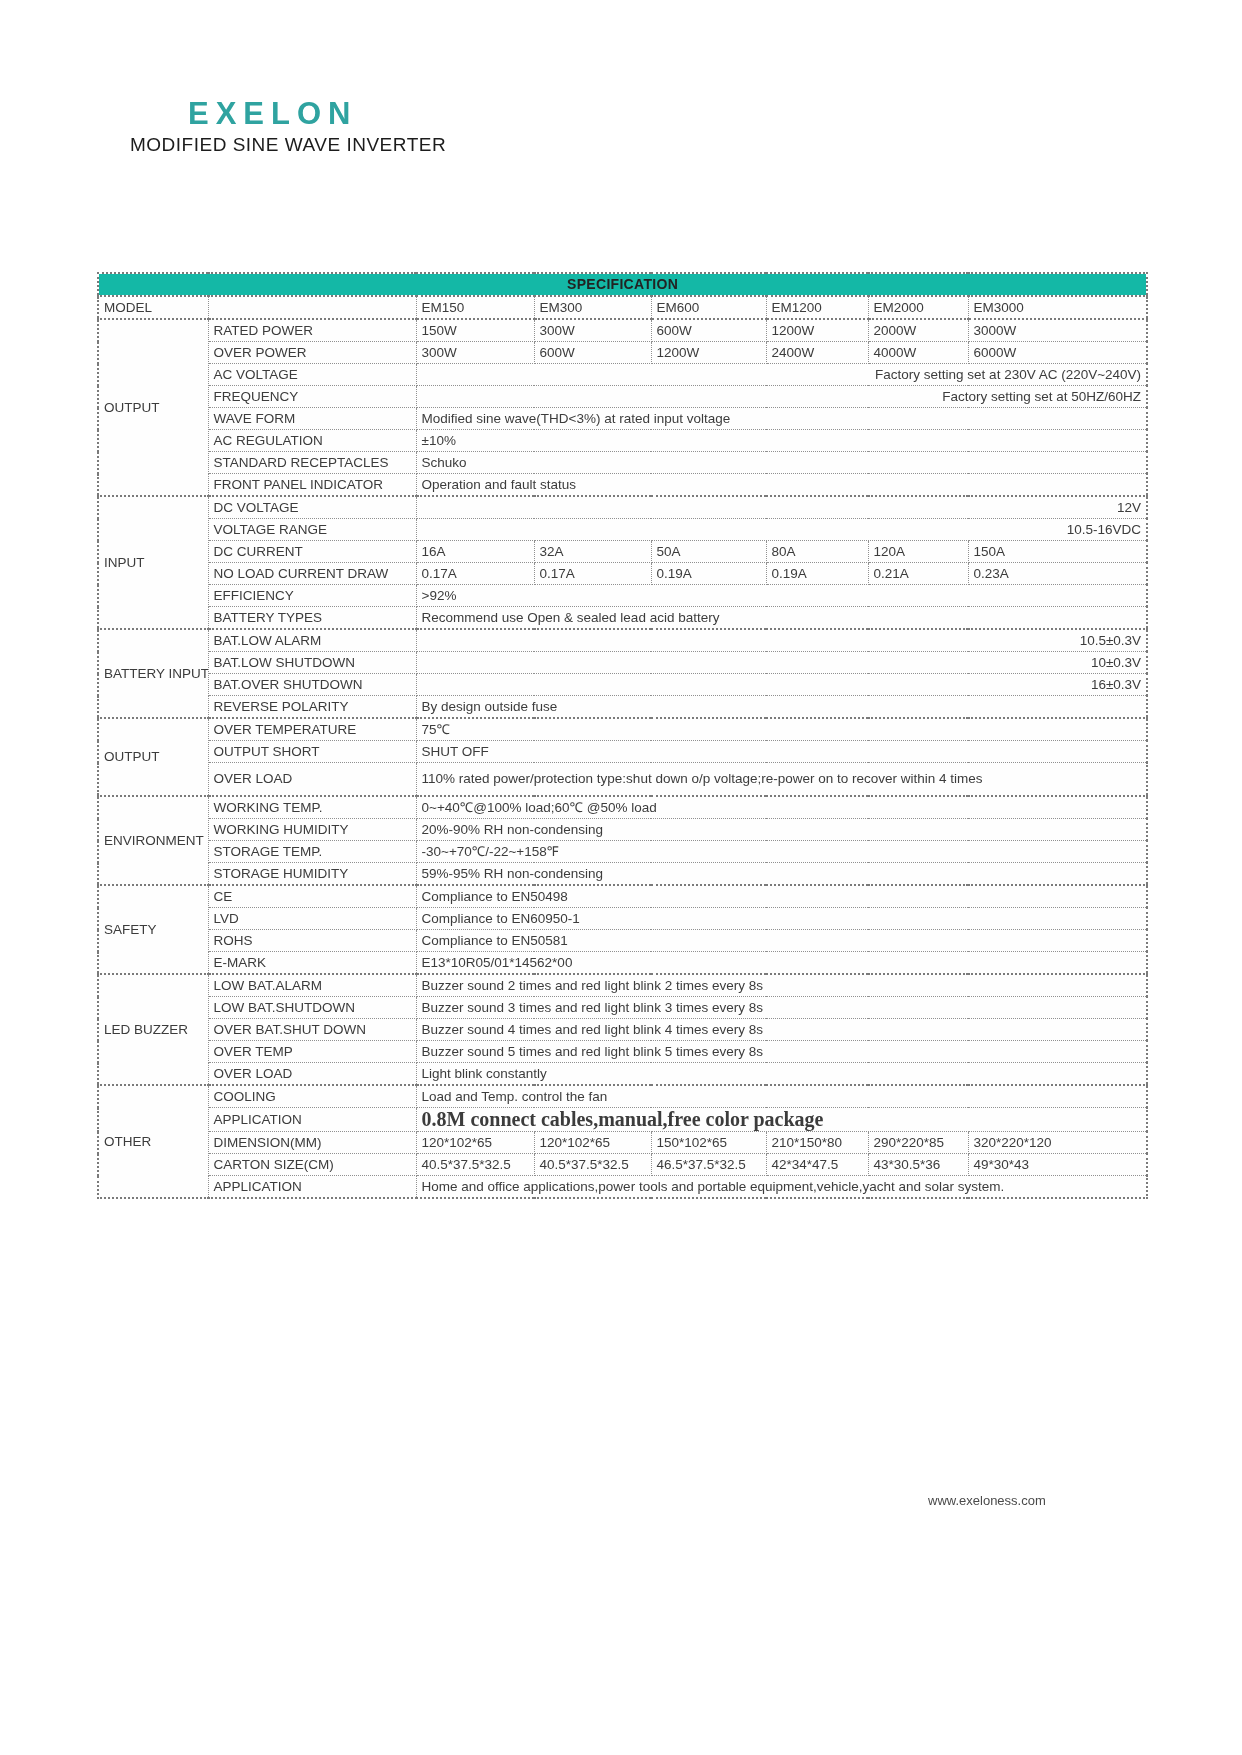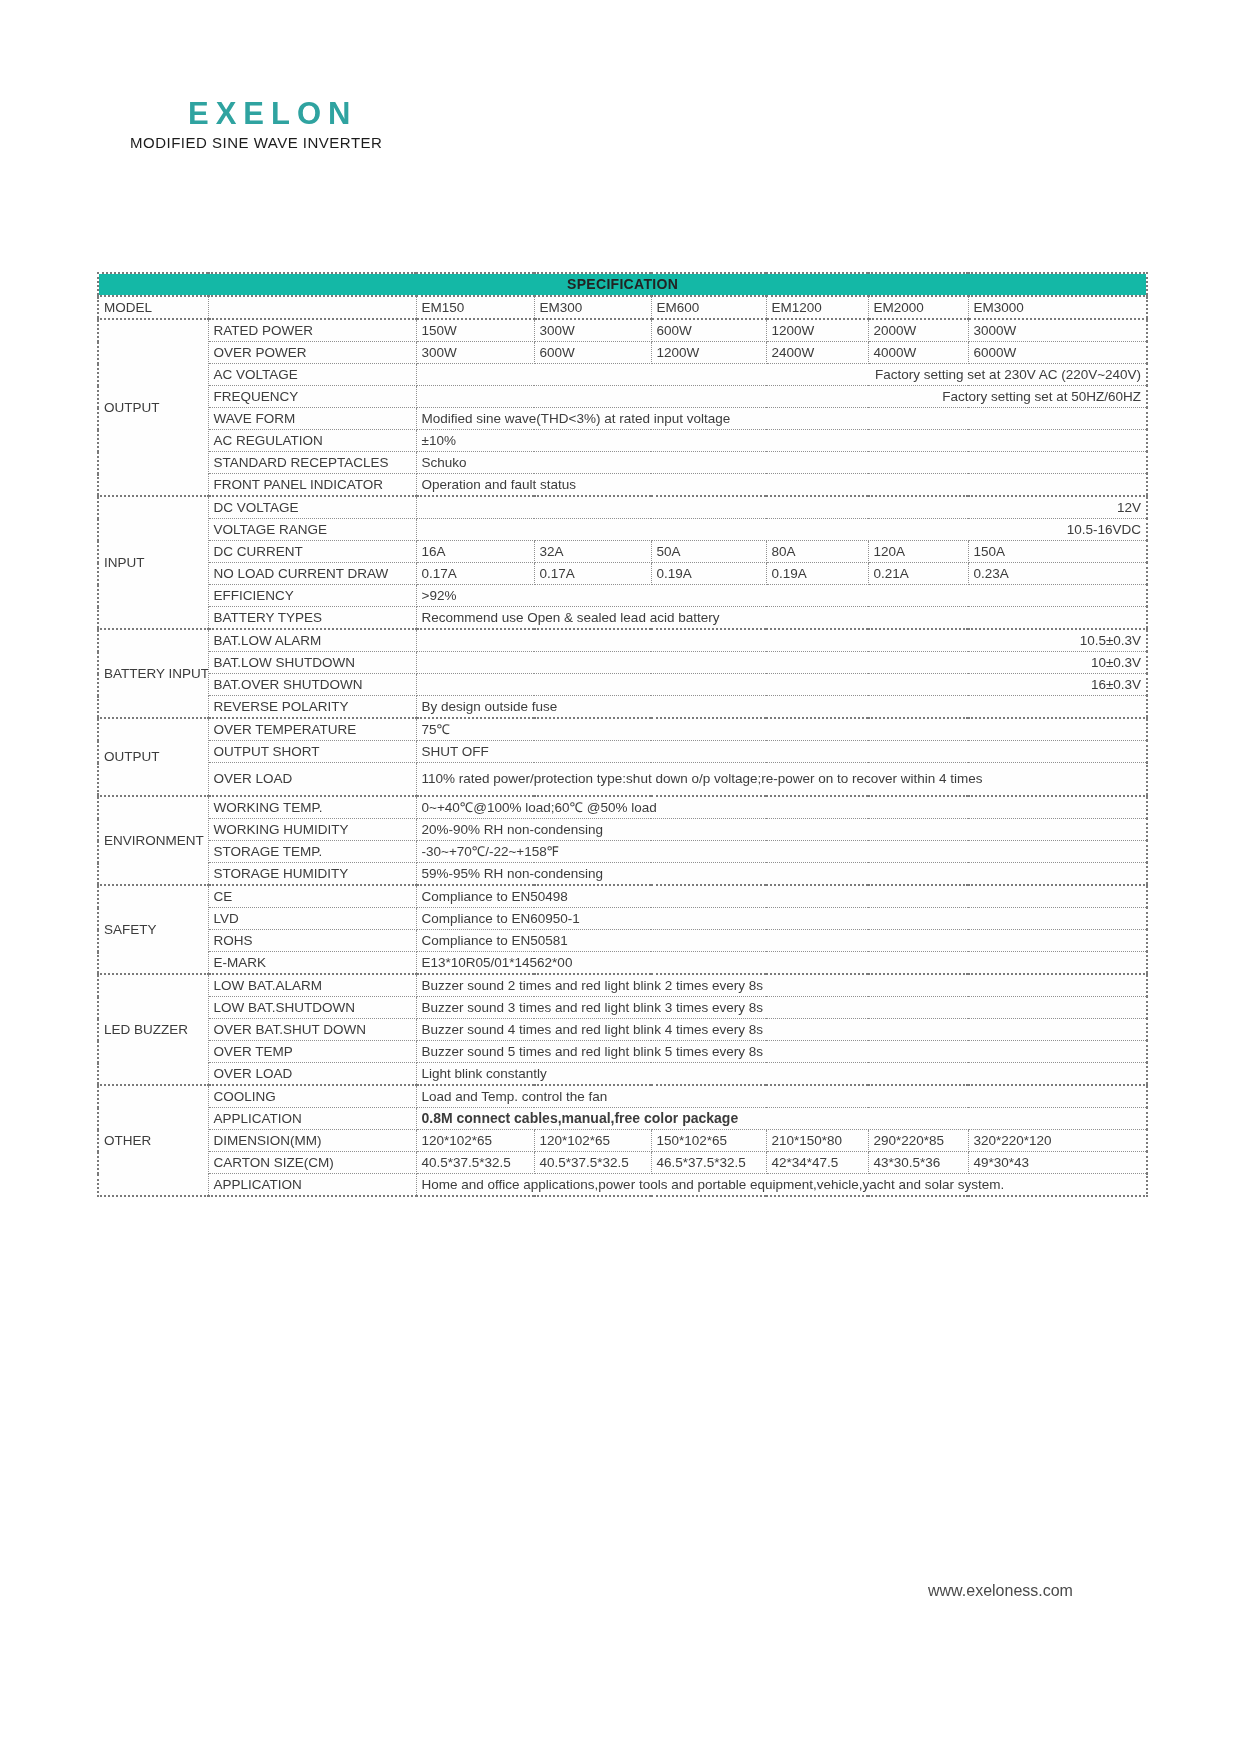--- a/index.html
+++ b/index.html
@@ -9,21 +9,21 @@
     -webkit-font-smoothing:antialiased;
   }
   .logo-block{position:absolute;left:130px;top:96px;width:420px;}
   .brand{
     display:block;margin-left:58px;
     font-size:31px;font-weight:bold;letter-spacing:7px;
     color:#2fa3a0;
   }
   .subtitle{
     display:block;margin-top:2px;
-    font-size:15px;color:#1c1c1c;letter-spacing:0.5px;
+    font-size:19px;color:#1c1c1c;letter-spacing:0.5px;
   }
   table.spec{
     position:absolute;left:97px;top:272px;width:1049px;
     border-collapse:collapse;table-layout:fixed;
     font-size:13.5px;color:#3c3c3c;
     border:2px dotted #7a7a7a;
   }
   table.spec td{
     border:1px dotted #909090;
     padding:0 5px;height:21px;line-height:1.15;
@@ -34,25 +34,25 @@
     background:#14b8a6;text-align:center;font-weight:bold;
     color:#222;font-size:14px;letter-spacing:0.3px;
     border-bottom:2px dotted #7a7a7a;
   }
   td.group-cell{
     vertical-align:middle;white-space:normal;line-height:1.3;
     background:#fefefe;
   }
   tr.section-start td{border-top:2px dotted #7a7a7a;}
   td.center{text-align:right;}
-  td.bold-val{font-weight:bold;font-size:14px;}
+  td.bold-val{font-weight:bold;font-size:20px;font-family:Liberation Serif, serif;}
   tr.tall td{height:32px;vertical-align:middle;}
   .footer-url{
-    position:absolute;left:928px;top:1582px;
-    font-size:16px;color:#4a4a4a;
+    position:absolute;left:928px;top:1493px;
+    font-size:13px;color:#4a4a4a;
   }
 </style>
 </head>
 <body>
 
 <div class="logo-block">
   <span class="brand">EXELON</span>
   <span class="subtitle">MODIFIED SINE WAVE INVERTER</span>
 </div>
 

